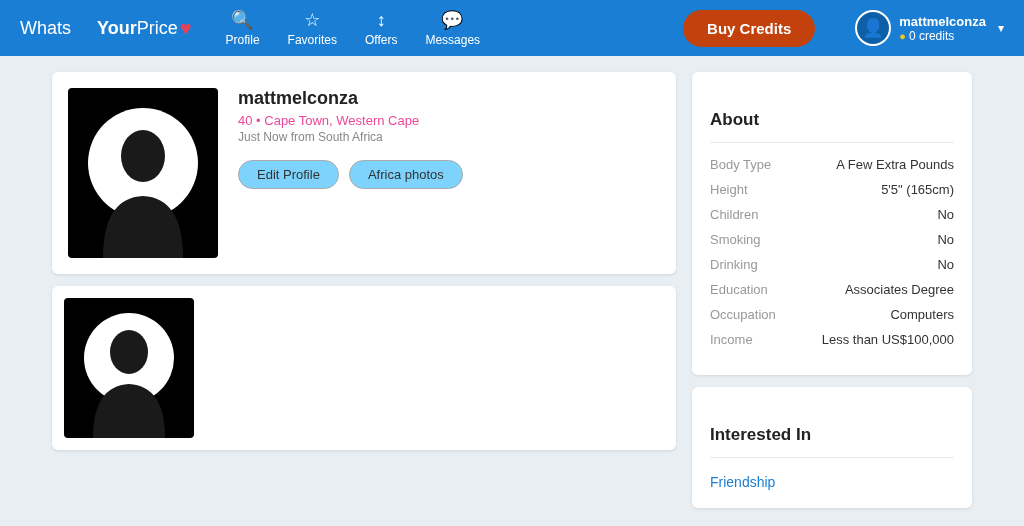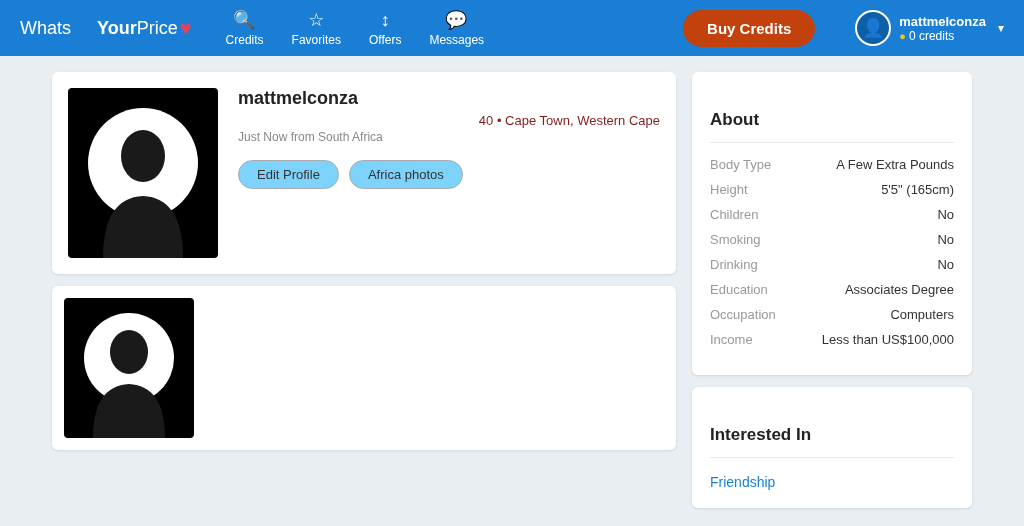--- a/index.html
+++ b/index.html
@@ -129,21 +129,21 @@
       position: absolute;
       bottom: 0;
       left: 50%;
       transform: translateX(-50%);
       width: 90px;
       height: 130px;
     }
 
     .profile-info { flex: 1; }
     .profile-username { font-size: 18px; font-weight: 700; color: #222; margin-bottom: 4px; }
-    .profile-meta { font-size: 13px; color: #7f1d1d; margin-bottom: 2px; text-align: right; }
+    .profile-meta { font-size: 13px; color: #ec4899; margin-bottom: 2px; }
     .profile-status { font-size: 12px; color: #888; margin-bottom: 16px; }
     .profile-buttons { display: flex; gap: 10px; }
     .btn-outline {
       border: 1.5px solid #aaa;
       background: #7dd3fc;
       color: #333;
       border-radius: 20px;
       padding: 6px 18px;
       font-size: 13px;
       cursor: pointer;
@@ -212,21 +212,21 @@
   <div class="logo">
     <span>Whats</span>
       <strong>Your</strong>
       <span>Price</span>
       <span class="logo-heart">♥</span>
   </div>
 
   <div class="nav-items">
     <a class="nav-item">
       <span class="nav-icon">🔍</span>
-      <span>Credits</span>
+      <span>Profile</span>
     </a>
     <a class="nav-item">
       <span class="nav-icon">☆</span>
       <span>Favorites</span>
     </a>
     <a class="nav-item">
       <span class="nav-icon">↕</span>
       <span>Offers</span>
     </a>
     <a class="nav-item">

